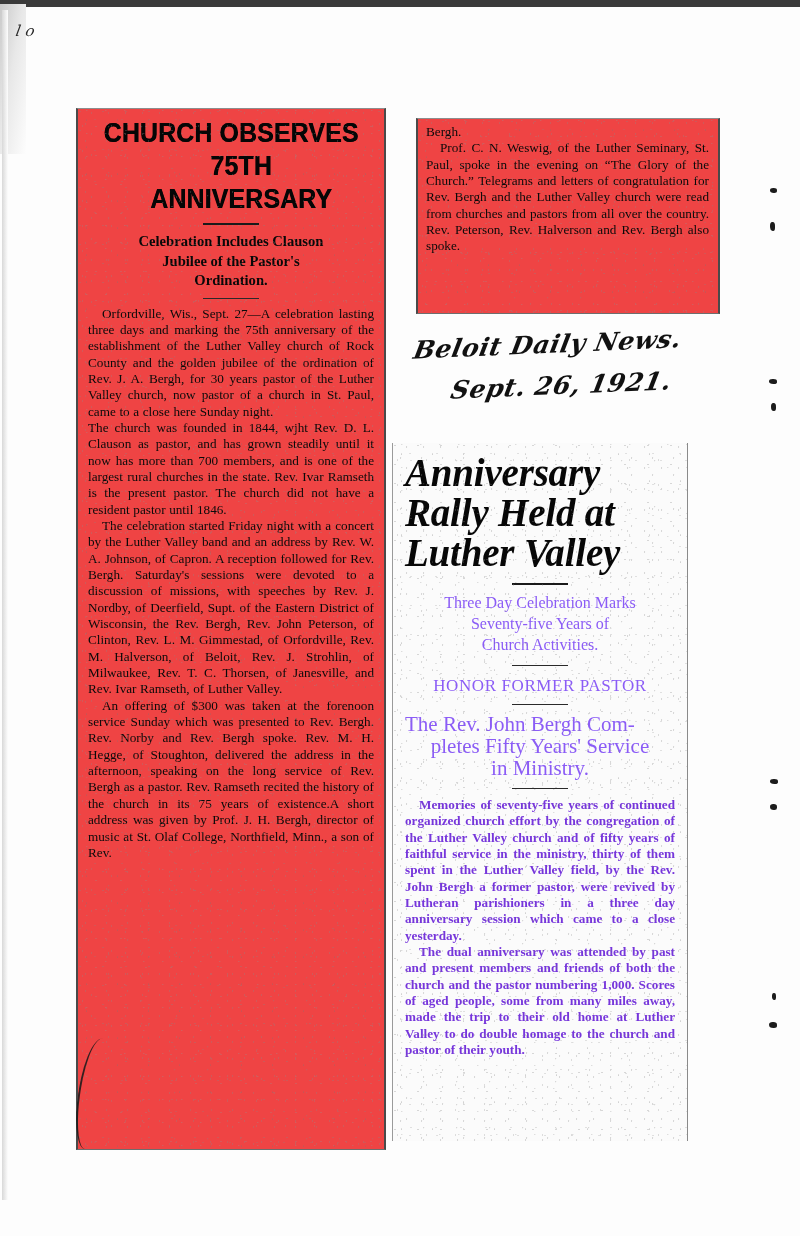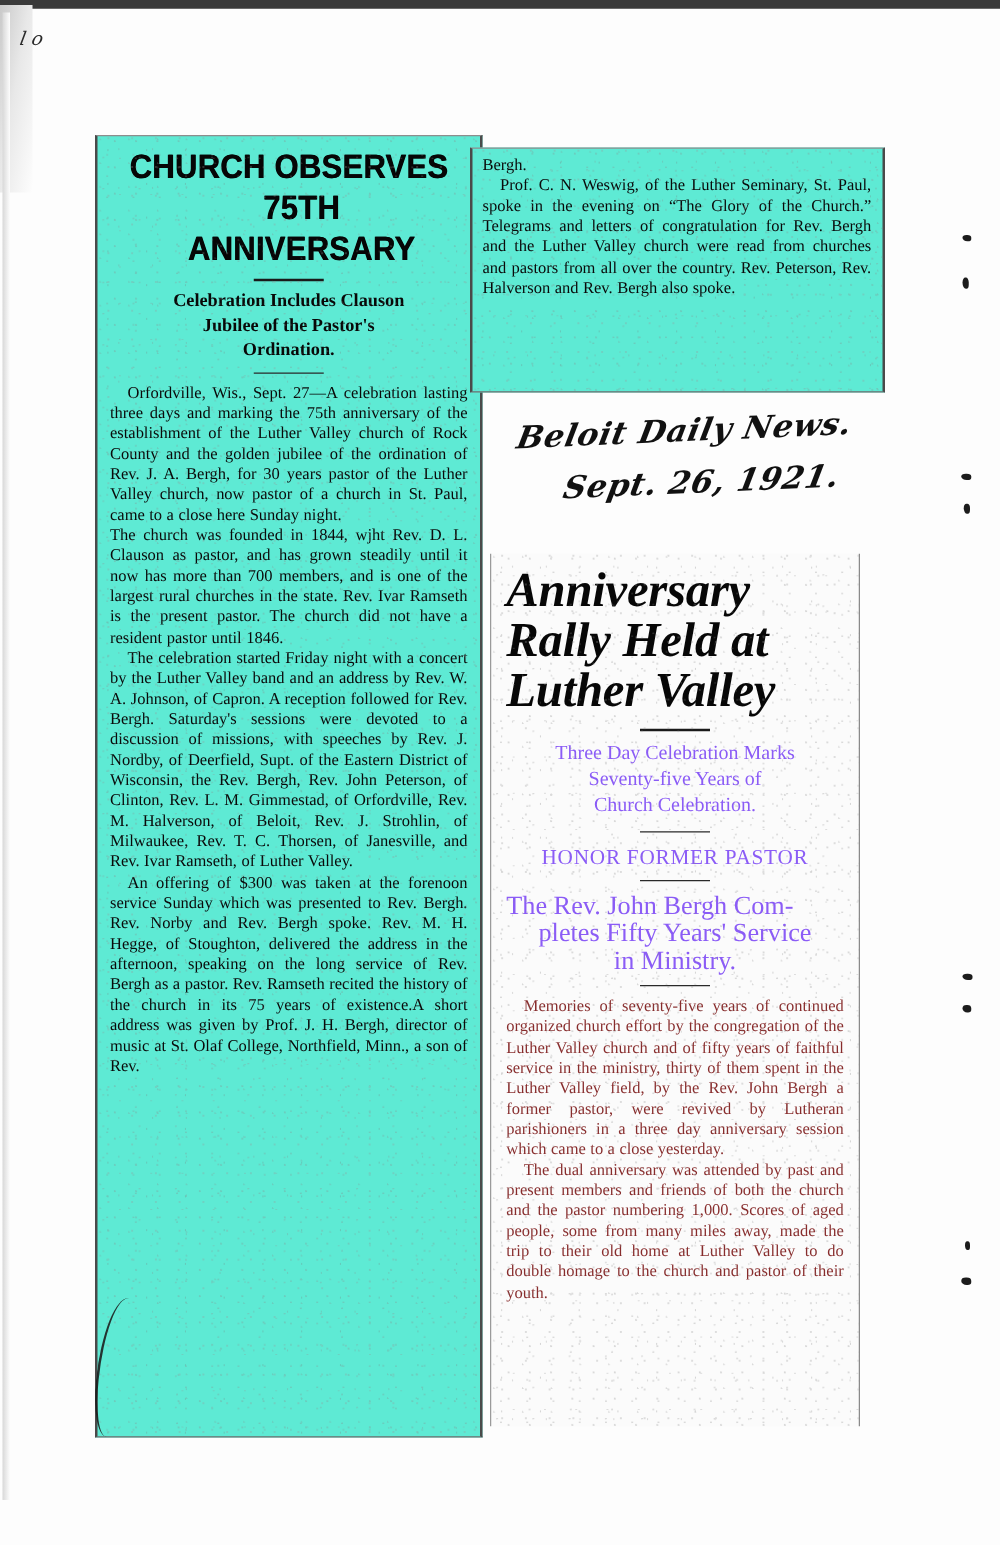--- a/index.html
+++ b/index.html
@@ -40,21 +40,21 @@
     background: linear-gradient(90deg, #d8d8d8, #fdfdfd);
   }
 
   
   .clipping {
     position: absolute;
     box-sizing: border-box;
     color: #0b0b0b;
   }
   .clip-gray {
-    background: #5eead4;
+    background: #ef4444;
     border-left: 2px solid #4a4a4a;
     border-right: 2px solid #4a4a4a;
     border-top: 1px solid #8d8d8d;
     border-bottom: 1px solid #6e6e6e;
   }
   .clip-white {
     background: #fbfbfb;
     border-left: 1px solid #9a9a9a;
     border-right: 1px solid #8a8a8a;
   }
@@ -121,22 +121,23 @@
     text-align: justify;
     text-align-last: left;
     color: #0a0a0a;
     word-spacing: 0.3px;
   }
   .body-col p { margin: 0; }
   .body-col p.indent { text-indent: 14px; }
 
   
   .body-faded {
-    color: #7f1d1d;
+    color: #6d28d9;
     opacity: .93;
+    font-weight: bold;
   }
 
   
   .headline-italic {
     font-family: "Liberation Serif", serif;
     font-style: italic;
     font-weight: bold;
     font-size: 39px;
     line-height: 40px;
     color: #070707;
@@ -227,41 +228,41 @@
     <div class="body-col">
       <p class="indent">Orfordville, Wis., Sept. 27—A celebration lasting three days and marking the 75th anniversary of the establishment of the Luther Valley church of Rock County and the golden jubilee of the ordination of Rev. J. A. Bergh, for 30 years pastor of the Luther Valley church, now pastor of a church in St. Paul, came to a close here Sunday night.</p>
       <p>The church was founded in 1844, wjht Rev. D. L. Clauson as pastor, and has grown steadily until it now has more than 700 members, and is one of the largest rural churches in the state. Rev. Ivar Ramseth is the present pastor. The church did not have a resident pastor until 1846.</p>
       <p class="indent">The celebration started Friday night with a concert by the Luther Valley band and an address by Rev. W. A. Johnson, of Capron. A reception followed for Rev. Bergh. Saturday's sessions were devoted to a discussion of missions, with speeches by Rev. J. Nordby, of Deerfield, Supt. of the Eastern District of Wisconsin, the Rev. Bergh, Rev. John Peterson, of Clinton, Rev. L. M. Gimmestad, of Orfordville, Rev. M. Halverson, of Beloit, Rev. J. Strohlin, of Milwaukee, Rev. T. C. Thorsen, of Janesville, and Rev. Ivar Ramseth, of Luther Valley.</p>
       <p class="indent">An offering of $300 was taken at the forenoon service Sunday which was presented to Rev. Bergh. Rev. Norby and Rev. Bergh spoke. Rev. M. H. Hegge, of Stoughton, delivered the address in the afternoon, speaking on the long service of Rev. Bergh as a pastor. Rev. Ramseth recited the history of the church in its 75 years of existence.A short address was given by Prof. J. H. Bergh, director of music at St. Olaf College, Northfield, Minn., a son of Rev.</p>
     </div>
   </div>
 
   <div id="pen-stroke"></div>
 
-  <div class="clipping clip-gray speckle" style="left:376px; top:118px; width:332px; height:196px; padding:5px 9px 4px 8px;">
+  <div class="clipping clip-gray speckle" style="left:416px; top:118px; width:304px; height:196px; padding:5px 9px 4px 8px;">
     <div class="body-col">
       <p>Bergh.</p>
       <p class="indent">Prof. C. N. Weswig, of the Luther Seminary, St. Paul, spoke in the evening on “The Glory of the Church.” Telegrams and letters of congratulation for Rev. Bergh and the Luther Valley church were read from churches and pastors from all over the country. Rev. Peterson, Rev. Halverson and Rev. Bergh also spoke.</p>
     </div>
   </div>
 
   <div class="handwriting" id="hand-paper">Beloit Daily News.</div>
   <div class="handwriting" id="hand-date">Sept. 26, 1921.</div>
 
   <div class="clipping clip-white speckle" style="left:392px; top:443px; width:296px; height:698px; padding:10px 12px 6px 12px;">
 
     <div class="headline-italic">Anniversary</div>
     <div class="headline-italic">Rally Held at</div>
     <div class="headline-italic">Luther Valley</div>
 
     <div class="rule-short" style="margin-top:10px;"></div>
 
     <div class="deck2">Three Day Celebration Marks</div>
     <div class="deck2">Seventy-five Years of</div>
-    <div class="deck2">Church Celebration.</div>
+    <div class="deck2">Church Activities.</div>
 
     <div class="rule-short thin" style="margin:10px auto 9px auto;"></div>
 
     <div class="deck2 caps">HONOR FORMER PASTOR</div>
 
     <div class="rule-short thin" style="margin:8px auto 8px auto;"></div>
 
     <div class="deck2 serif-med" style="text-align:left;">The Rev. John Bergh Com-</div>
     <div class="deck2 serif-med">pletes Fifty Years' Service</div>
     <div class="deck2 serif-med">in Ministry.</div>

